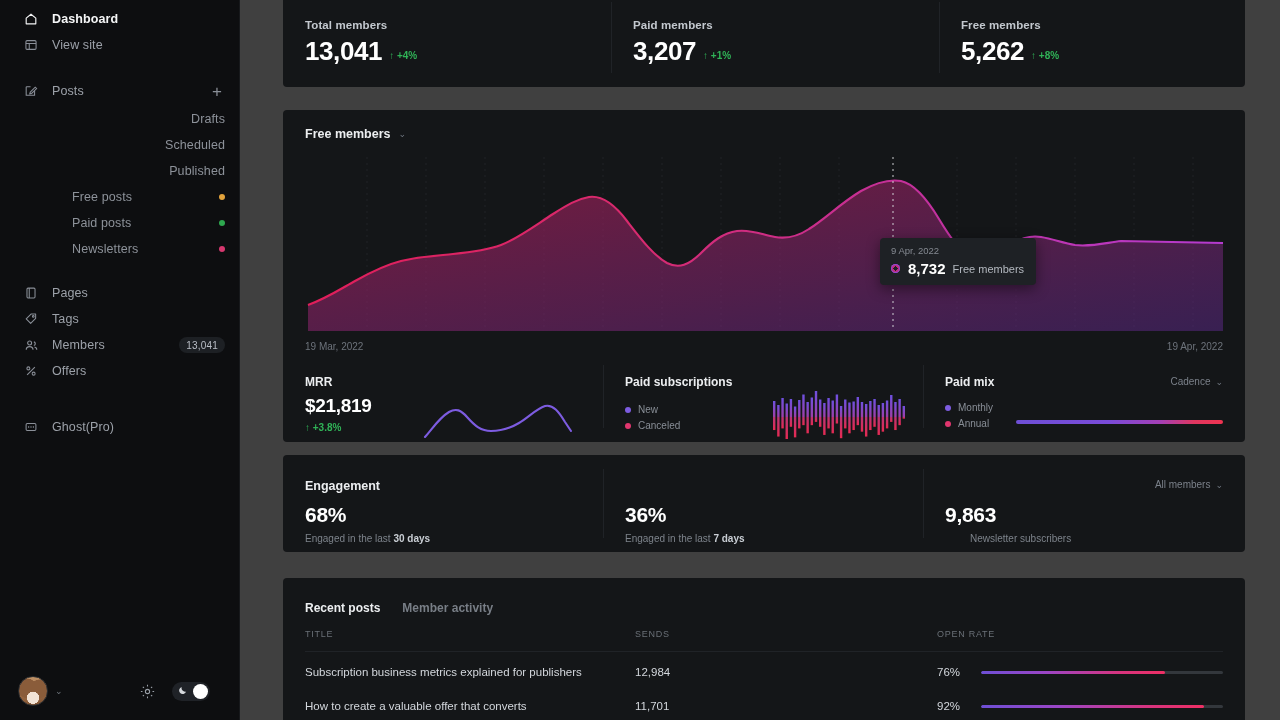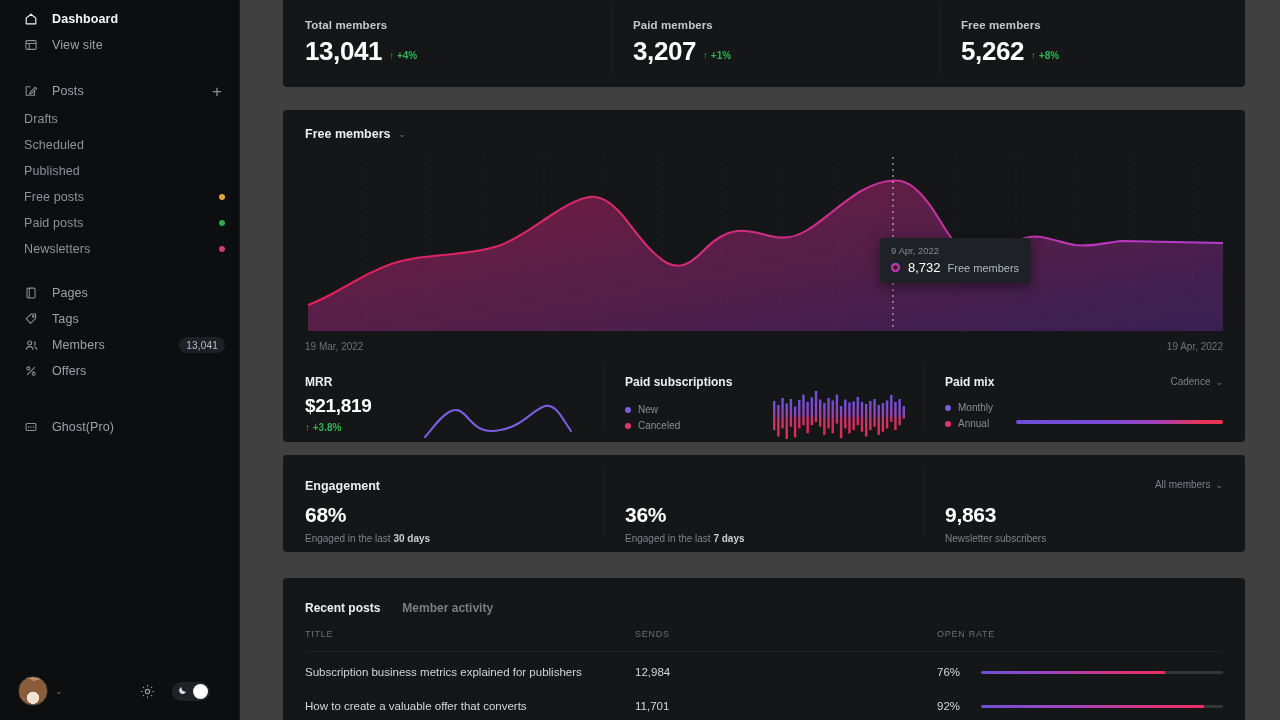--- a/index.html
+++ b/index.html
@@ -32,21 +32,21 @@
     margin-right: 12px;
     color: #8a8f98;
   }
   .nav-icon svg { display: block; }
   .nav-label {
     font-size: 12.5px; color: #9ca1a9; letter-spacing: .1px;
     white-space: nowrap;
   }
   .nav-row.active .nav-label { color: #f4f5f6; font-weight: bold; }
   .nav-row.active .nav-icon { color: #f4f5f6; }
-  .nav-row.sub { padding-left: 24px; }
+  .nav-row.sub { padding-left: 72px; justify-content: flex-end; }
   .nav-row.sub .nav-label { color: #8d929a; }
   .nav-gap { height: 18px; }
   .nav-gap-sm { height: 12px; }
   .nav-plus {
     margin-left: auto; color: #8a8f98; font-size: 17px; line-height: 1;
     width: 16px; text-align: center; cursor: pointer;
   }
   .dot { margin-left: auto; width: 6px; height: 6px; border-radius: 50%; }
   .count-badge {
     margin-left: auto;
@@ -122,21 +122,21 @@
     position: absolute; background: #1e2125; border-radius: 4px;
     padding: 7px 12px 8px 11px; box-shadow: 0 4px 14px rgba(0,0,0,.45);
   }
   .tt-date { font-size: 9.5px; color: #858a92; margin-bottom: 4px; }
   .tt-row { display: flex; align-items: center; }
   .tt-ring {
     width: 9px; height: 9px; border-radius: 50%; margin-right: 8px;
     background: radial-gradient(circle, #1e2125 0 32%, #c22a7a 33% 100%);
     box-shadow: 0 0 0 1px #8d4bd6 inset;
   }
-  .tt-val { font-size: 13px; font-weight: normal; color: #fff; margin-right: 7px; }
+  .tt-val { font-size: 15px; font-weight: bold; color: #fff; margin-right: 7px; }
   .tt-lbl { font-size: 11px; color: #b3b8bf; }
 </style>
 </head>
 <body>
 
 <div id="app">
 
   <div class="sidebar">
 
     <div class="nav-row active">
@@ -542,21 +542,21 @@
 
       <div style="position:absolute; left:342px; top:48px;">
         <div style="font-size:21px; font-weight:bold; color:#fff; letter-spacing:-.3px;">36%</div>
         <div style="font-size:10px; color:#7d838b; margin-top:6px;">
           <span>Engaged in the last </span><span style="color:#c9ced4; font-weight:bold;">7 days</span>
         </div>
       </div>
 
       <div style="position:absolute; left:662px; top:48px;">
         <div style="font-size:21px; font-weight:bold; color:#fff; letter-spacing:-.3px;">9,863</div>
-        <div style="font-size:10px; color:#7d838b; margin-top:6px;">Newsletter subscribers</div>
+        <div style="font-size:10px; color:#7d838b; margin-top:6px;margin-left:25px;">Newsletter subscribers</div>
       </div>
     </div>
 
     <div class="card" style="top:578px; height:160px;">
       <div style="position:absolute; left:22px; top:23px; display:flex; align-items:flex-end;">
         <span class="tbl-tab" style="color:#eceef0;">Recent posts</span>
         <span class="tbl-tab" style="color:#787e86; margin-left:22px;">Member activity</span>
       </div>
 
       <div style="position:absolute; left:22px; top:51px; width:918px;">

